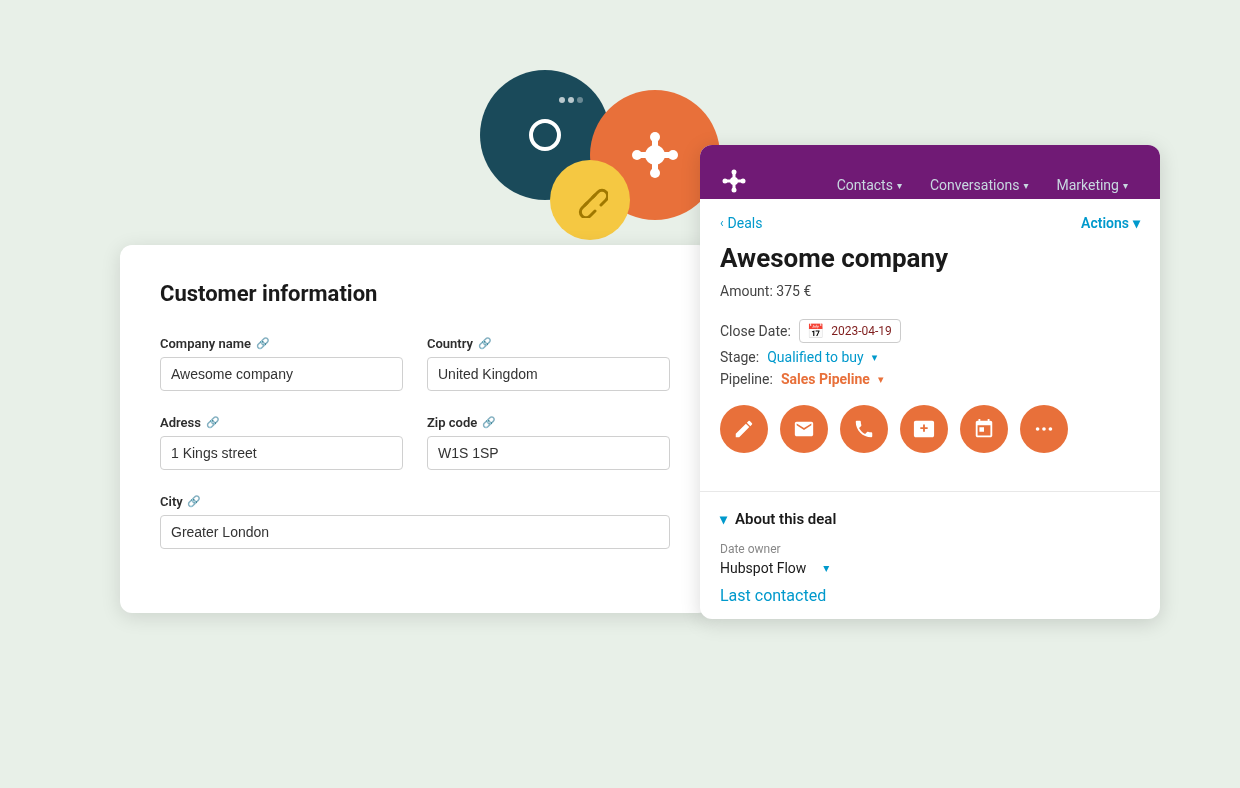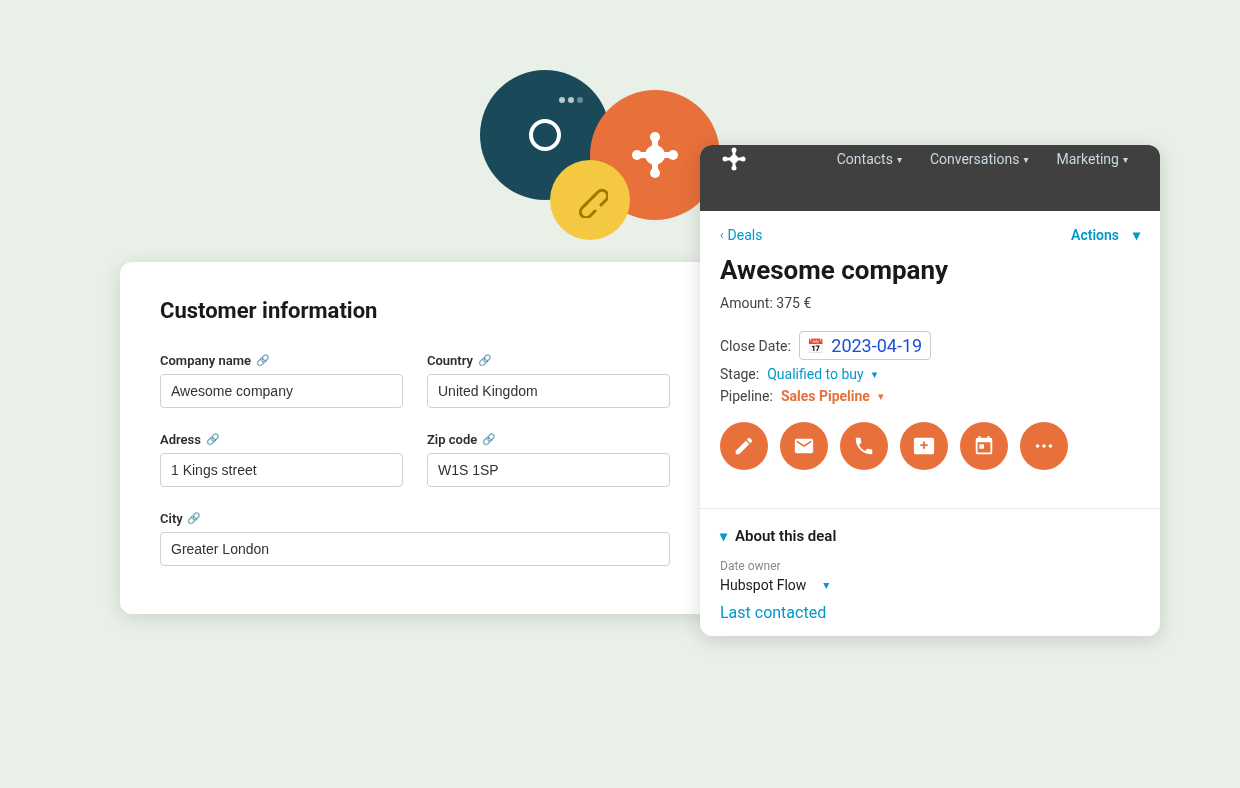--- a/index.html
+++ b/index.html
@@ -55,27 +55,27 @@
       z-index: 2;
     }
 
     .icon-circle svg {
       fill: white;
     }
 
     
     .customer-card {
       position: absolute;
-      top: 262px;
+      top: 245px;
       left: 120px;
       width: 590px;
       background: white;
       border-radius: 12px;
       box-shadow: 0 4px 20px rgba(0,0,0,0.12);
-      padding: 36px 40px 24px;
+      padding: 36px 40px 40px;
       z-index: 5;
     }
 
     .customer-card h2 {
       font-size: 22px;
       font-weight: 700;
       color: #1a1a1a;
       margin-bottom: 30px;
     }
 
@@ -122,25 +122,25 @@
       width: 460px;
       background: white;
       border-radius: 12px;
       box-shadow: 0 4px 20px rgba(0,0,0,0.15);
       z-index: 6;
       overflow: hidden;
     }
 
     
     .navbar {
-      background: #404040;
-      display: flex;
-      align-items: flex-start;
+      background: #701a75;
+      display: flex;
+      align-items: flex-end;
       padding: 0 20px;
-      height: 66px;
+      height: 54px;
     }
 
     .navbar-brand {
       margin-right: auto;
     }
 
     .nav-items {
       display: flex;
       gap: 4px;
     }
@@ -181,21 +181,21 @@
       cursor: pointer;
     }
 
     .breadcrumb-chevron {
       font-size: 12px;
     }
 
     .actions-btn {
       display: flex;
       align-items: center;
-      gap: 14px;
+      gap: 4px;
       color: #0099cc;
       font-size: 14px;
       font-weight: 600;
       cursor: pointer;
     }
 
     .deal-title {
       font-size: 26px;
       font-weight: 700;
       color: #1a1a1a;
@@ -226,22 +226,22 @@
       padding: 3px 8px;
       background: white;
     }
 
     .calendar-icon {
       color: #888;
       font-size: 14px;
     }
 
     .date-value {
-      font-size: 18px;
-      color: #1d4ed8;
+      font-size: 12px;
+      color: #7f1d1d;
     }
 
     .stage-value {
       color: #0099cc;
       font-weight: 400;
       cursor: pointer;
     }
 
     .dropdown-arrow {
       color: #0099cc;

